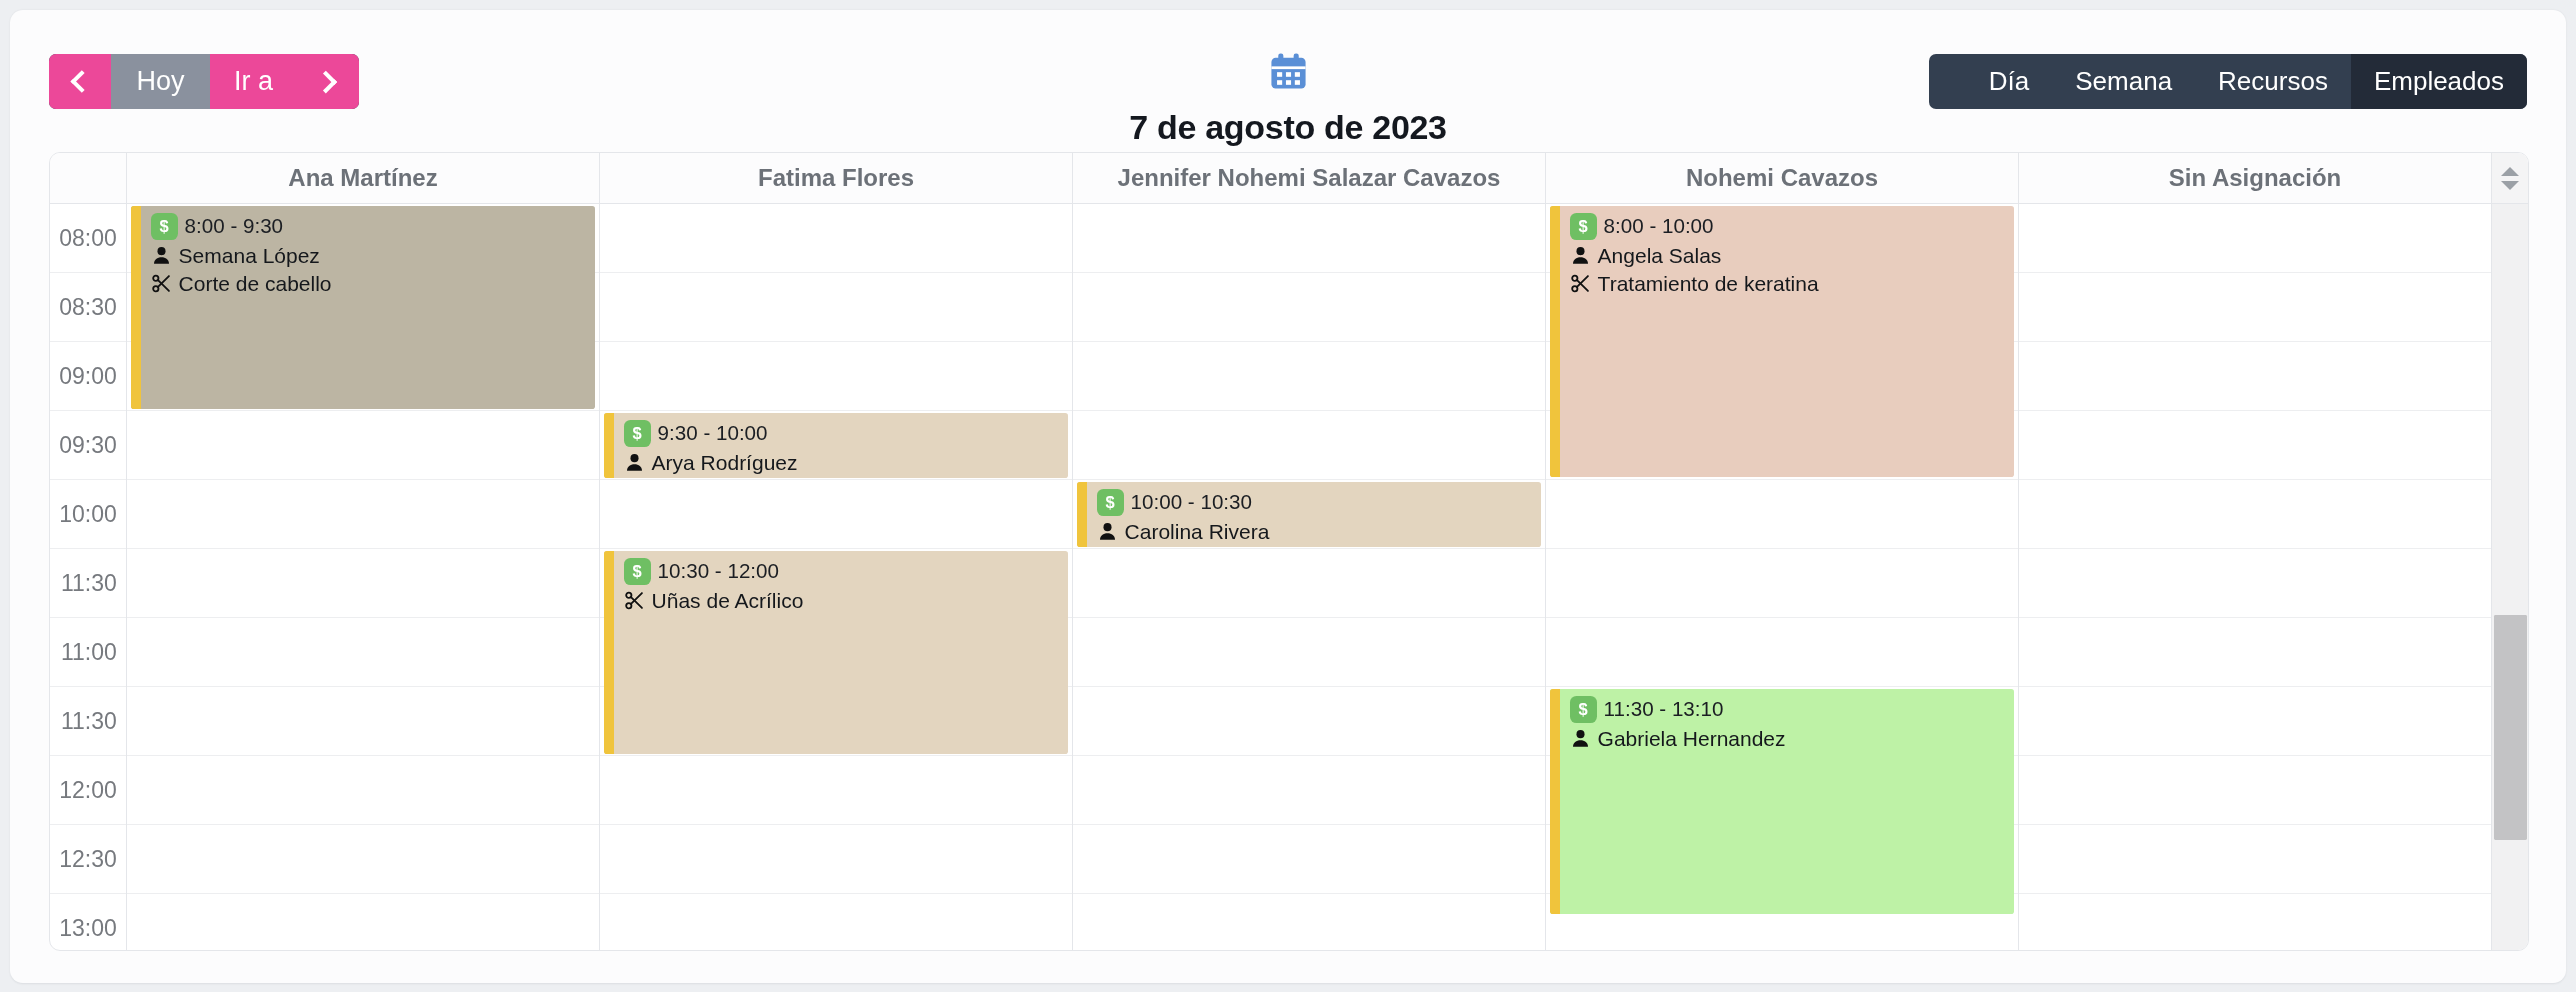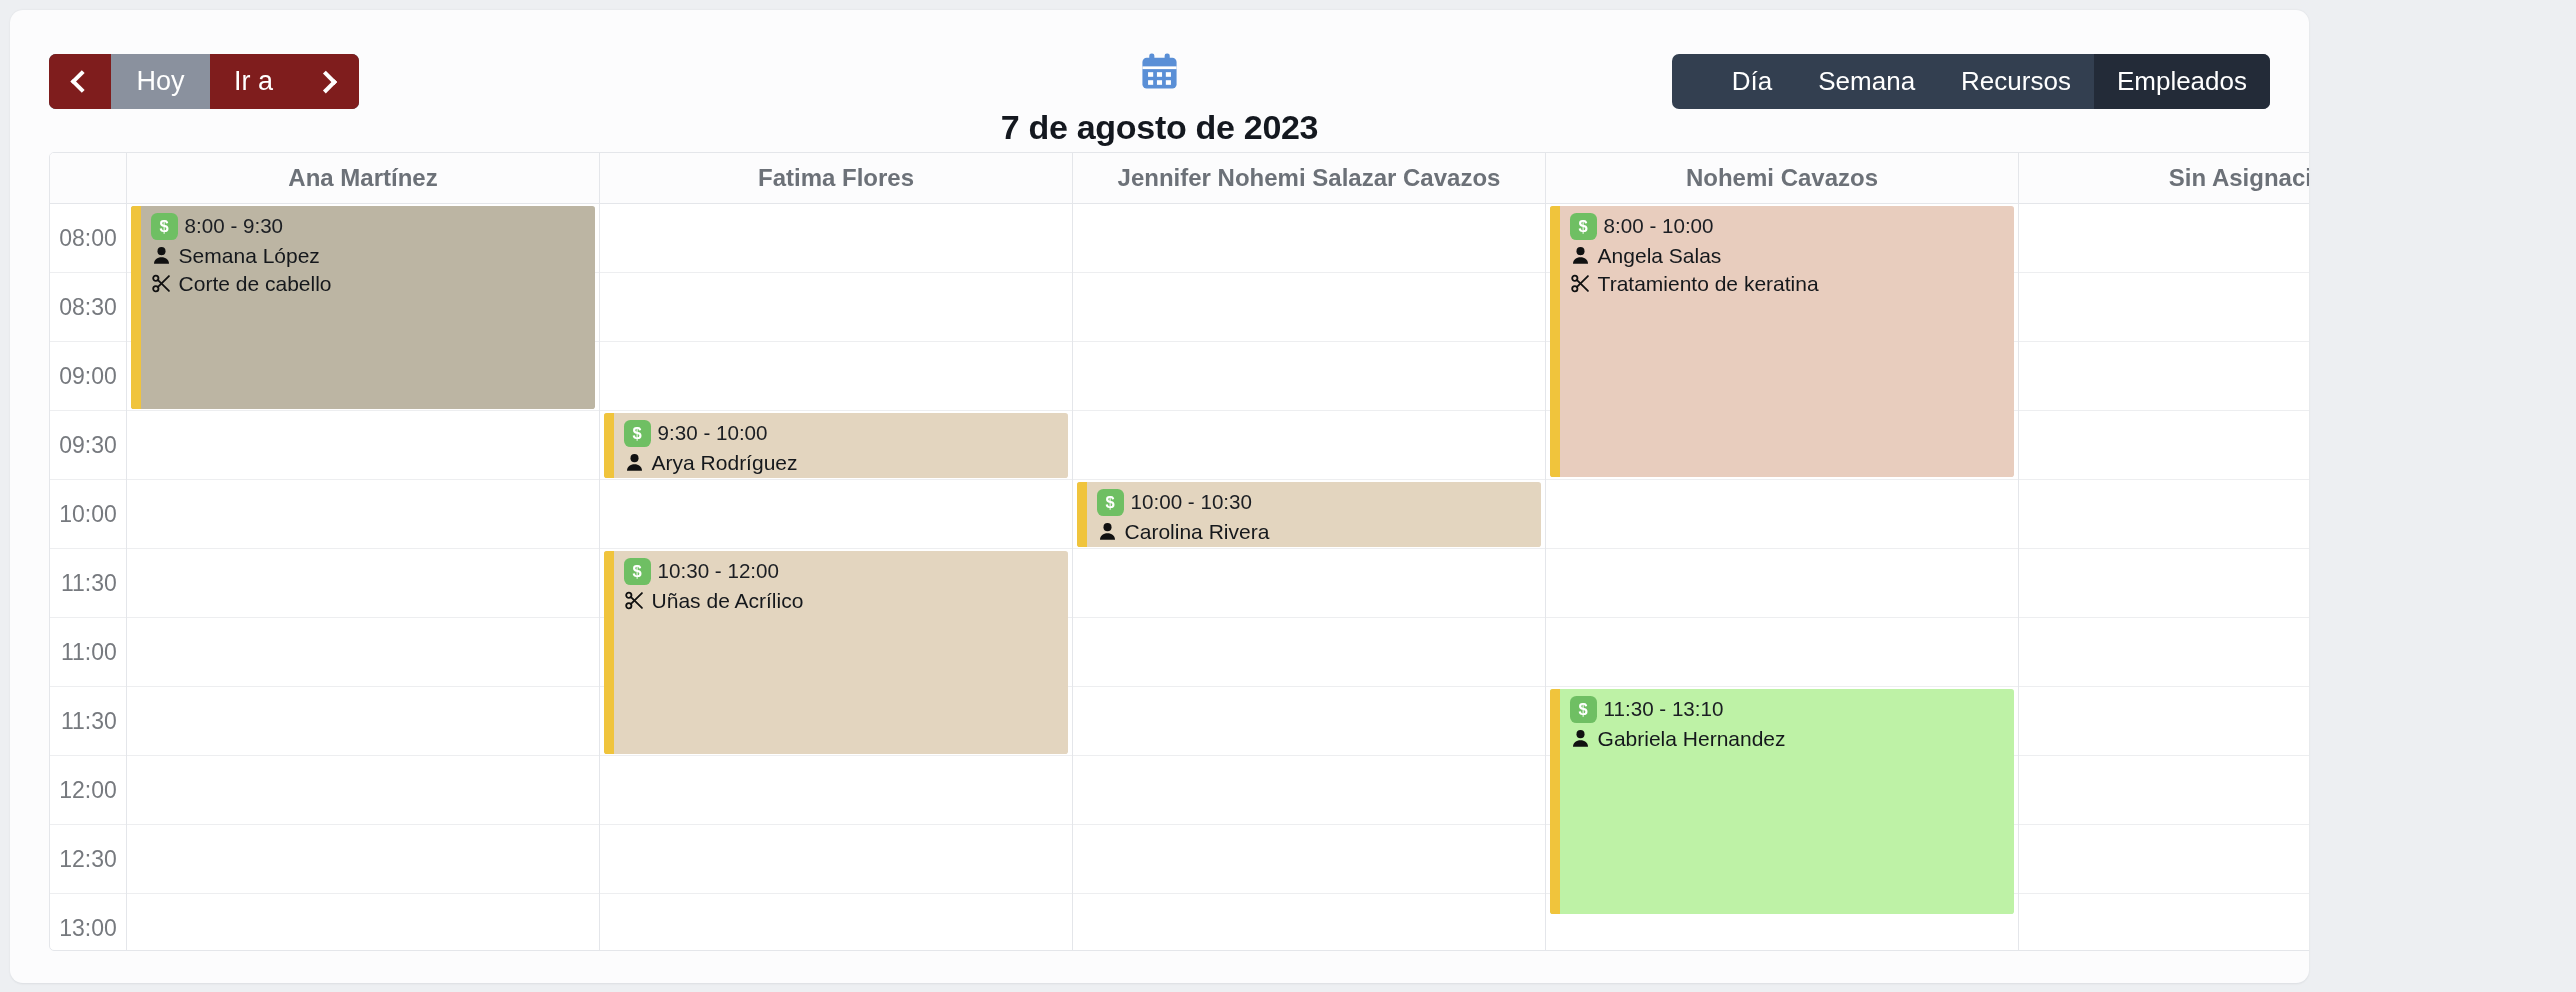--- a/index.html
+++ b/index.html
@@ -10,21 +10,21 @@
     height: 993px;
     background: #EDEFF2;
     font-family: "Liberation Sans", sans-serif;
     overflow: hidden;
   }
 
   #app {
     position: absolute;
     left: 10px;
     top: 10px;
-    width: 2299px;
+    width: 2556px;
     height: 973px;
     background: #FCFCFD;
     border-radius: 12.8px;
     box-shadow: 0 0.7px 2.1px rgba(16,24,40,.08);
     overflow: hidden;
   }
 
   
   .toolbar {
     position: relative;
@@ -37,21 +37,21 @@
     left: 39px;
     top: 44px;
     display: flex;
     align-items: stretch;
     height: 55px;
     background: #333F50;
     border-radius: 7px;
     overflow: hidden;
   }
   .nav-btn {
-    background: #7f1d1d;
+    background: #ec4899;
     border: none;
     color: #FFFFFF;
     font-family: "Liberation Sans", sans-serif;
     font-size: 27px;
     line-height: 1;
     padding: 0 24px;
     display: flex;
     align-items: center;
     justify-content: center;
     cursor: pointer;
@@ -114,21 +114,21 @@
   .view-tab.active { background: #232B38; }
 
   
   .cal-shell {
     position: absolute;
     left: 39px;
     top: 142px;
     width: 2480px;
     height: 799px;
     border: 0.7px solid #E4E6EA;
-    border-radius: 5px;
+    border-radius: 11px;
     background: #FFFFFF;
     overflow: hidden;
   }
 
   .cal-head {
     display: flex;
     height: 51px;
     border-bottom: 0.7px solid #E4E6EA;
     background: #FCFCFD;
   }

